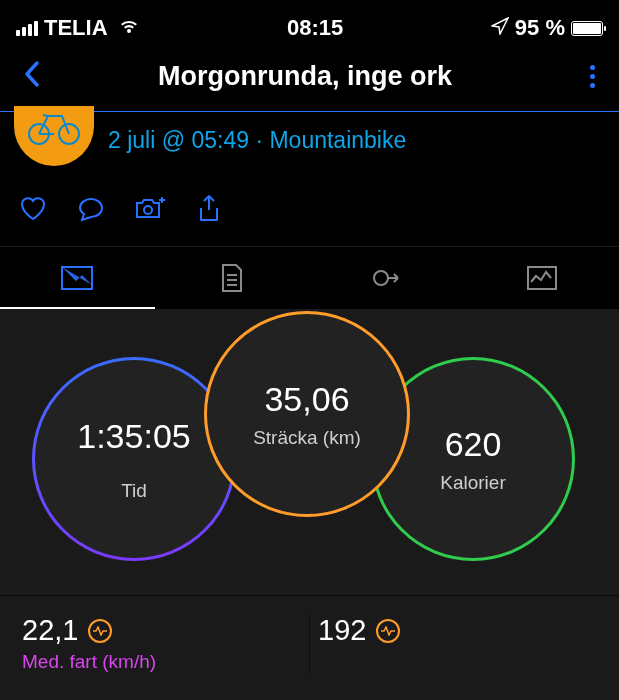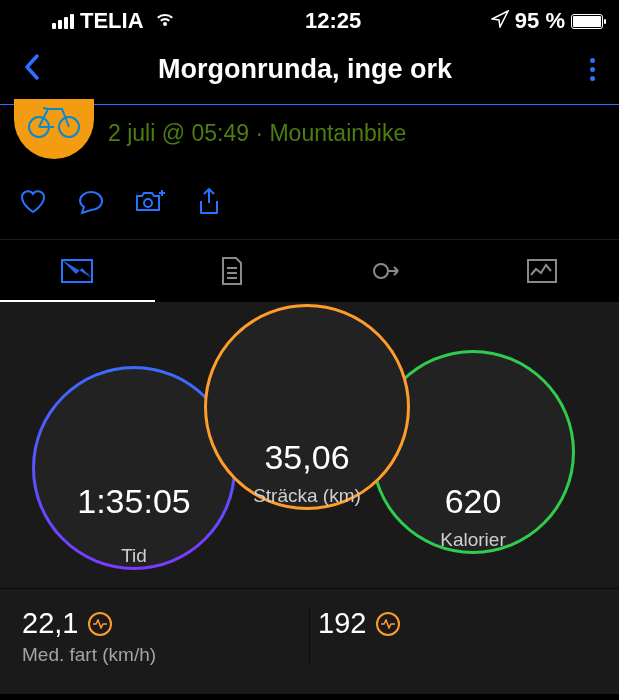--- a/index.html
+++ b/index.html
@@ -8,24 +8,23 @@
       height: 700px;
       background: #000;
       color: #fff;
       font-family: -apple-system, BlinkMacSystemFont, "Segoe UI", sans-serif;
       overflow: hidden;
     }
     .status-bar {
       display: flex;
       justify-content: space-between;
       align-items: center;
-      padding: 8px 16px 4px;
+      padding: 15px 16px 4px;
       font-size: 22px;
       font-weight: 600;
-      margin-left: 36px;
     }
     .status-left { display: flex; align-items: center; gap: 6px; }
     .status-right { display: flex; align-items: center; gap: 6px; justify-content: center; }
     .signal-bars { display: flex; align-items: flex-end; gap: 2px; }
     .signal-bars span { width: 4px; background: #fff; border-radius: 1px; }
     .sb1 { height: 6px; } .sb2 { height: 9px; } .sb3 { height: 12px; } .sb4 { height: 15px; }
     .wifi-icon { margin-left: 4px; }
     .battery {
       width: 32px; height: 15px;
       border: 1.5px solid #fff;
@@ -71,21 +70,21 @@
     .avatar {
       width: 80px; height: 60px;
       background: #f39c12;
       border-radius: 0 0 40px 40px;
       display: flex; align-items: flex-start; justify-content: center;
       overflow: hidden;
       margin-top: -8px;
     }
     .bike-glyph { color: #0a88d0; font-size: 38px; line-height: 0.9; }
     .meta-text {
-      color: #4d7c0f;
+      color: #0ea5e9;
       font-size: 23px;
     }
     .action-row {
       display: flex; gap: 28px;
       padding: 10px 18px 18px;
     }
     .action-icon { color: #2872ff; }
     .tab-row {
       display: flex;
       border-top: 1px solid #1a1a1a;
@@ -106,26 +105,26 @@
       position: relative;
       height: 286px;
       margin-top: 0;
     }
     .circle {
       position: absolute;
       border-radius: 50%;
       display: flex;
       flex-direction: column;
       align-items: center;
-      justify-content: flex-end;
+      justify-content: center;
       background: #222;
     }
     .circle-left {
       width: 204px; height: 204px;
-      left: 32px; top: 64px;
+      left: 32px; top: 48px;
       border: 3px solid transparent;
       background:
         linear-gradient(#222,#222) padding-box,
         linear-gradient(180deg,#3a6cff,#7b3aff) border-box;
       gap: 16px;
     }
     .circle-right {
       width: 204px; height: 204px;
       right: 44px; top: 48px;
       border: 3px solid transparent;
@@ -149,42 +148,42 @@
     }
     .bstat { flex: 1; }
     .bval-row { display: flex; align-items: center; gap: 10px; }
     .bval { font-size: 29px; font-weight: 400; }
     .pulse-icon {
       width: 24px; height: 24px;
       border: 2px solid #ff9c2a;
       border-radius: 50%;
       display: flex; align-items: center; justify-content: center;
     }
-    .blabel { font-size: 19px; color: #a3a3a3; margin-top: 4px; }
+    .blabel { font-size: 19px; color: #d946ef; margin-top: 4px; }
     .divider { width: 1px; background: #0b0b0b; margin: 0 8px; }
   </style>
 </head>
 <body>
 
 <div class="status-bar">
   <div class="status-left">
     <div class="signal-bars">
       <span class="sb1"></span>
         <span class="sb2"></span>
         <span class="sb3"></span>
         <span class="sb4"></span>
     </div>
     <span>TELIA</span>
     <span class="wifi-icon">
       <svg width="22" height="16" viewBox="0 0 22 16">
           <path d="M11 14a2 2 0 100-4 2 2 0 000 4zm-5-6a8 8 0 0110 0l-1.5 1.5a6 6 0 00-7 0L6 8zm-3-3a12 12 0 0116 0l-1.5 1.5a10 10 0 00-13 0L3 5z" fill="#fff"></path>
         </svg>
     </span>
   </div>
-  <div>12:25</div>
+  <div>08:15</div>
   <div class="status-right">
     <span>
       <svg width="18" height="18" viewBox="0 0 18 18">
           <path d="M1 9l16-8-8 16-1-7-7-1z" fill="none" stroke="#fff" stroke-width="1.5"></path>
         </svg>
     </span>
     <span>95 %</span>
     <div class="battery">
         <div class="battery-fill"></div>
       </div>

